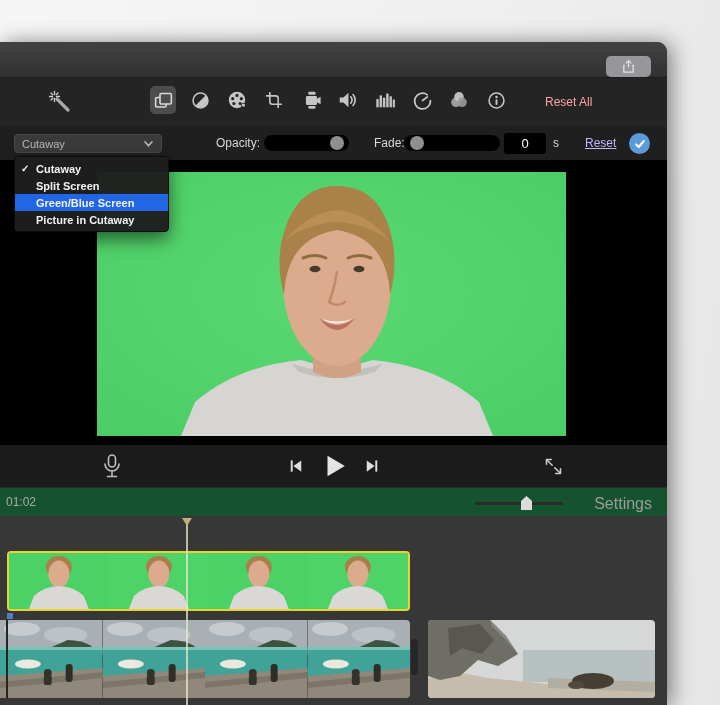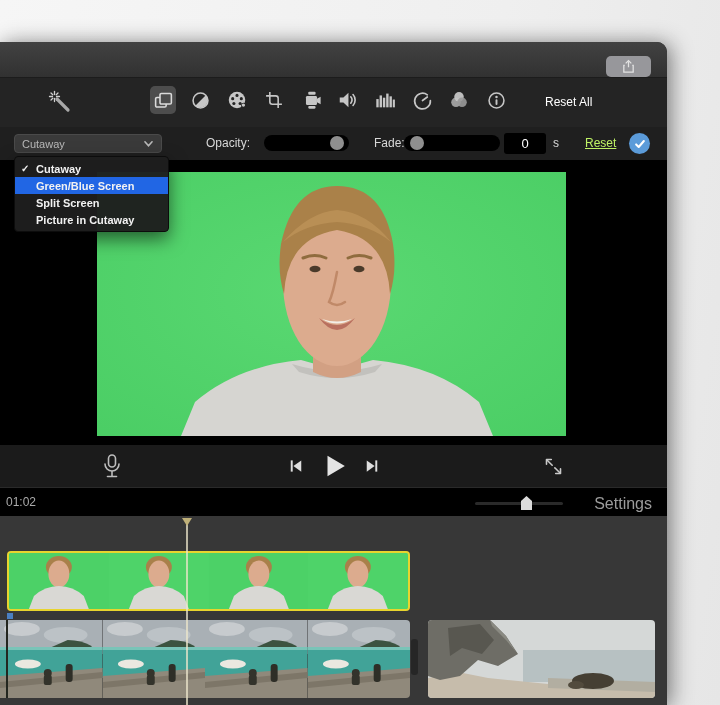--- a/index.html
+++ b/index.html
@@ -16,36 +16,36 @@
     background:linear-gradient(#424242,#313131); border-bottom:1px solid #1c1c1c; }
   .share-btn { position:absolute; right:16px; top:14px; width:45px; height:21px;
     background:#97979b; border-radius:5px; display:flex; align-items:center; justify-content:center; }
 
   
   .toolbar { position:absolute; left:0; top:36px; width:100%; height:49px; background:#242424; }
   .wand { position:absolute; left:47px; top:11px; }
   .icon-row { position:absolute; left:150px; top:8px; display:flex; gap:11px; align-items:center; }
   .tool-icon { width:26px; height:28px; display:flex; align-items:center; justify-content:center; border-radius:5px; }
   .tool-icon.selected { background:#4d4d4d; }
-  .reset-all { position:absolute; left:545px; top:17px; font-size:12px; color:#ffffff; }
+  .reset-all { position:absolute; left:545px; top:17px; font-size:12px; color:#fca5a5; }
 
   
   .controls { position:absolute; left:0; top:85px; width:100%; height:33px; background:#1f1f1f; }
   .dropdown { position:absolute; left:14px; top:7px; width:148px; height:19px;
     background:#3a3a3a; border:1px solid #4a4a4a; border-radius:4px;
     display:flex; align-items:center; justify-content:space-between; padding:0 7px;
     font-size:11px; color:#b9b9b9; }
   .ctl-label { position:absolute; top:9px; font-size:12px; color:#d8d8d8; }
-  .lab-opacity { left:206px; } .lab-fade { left:374px; }
+  .lab-opacity { left:216px; } .lab-fade { left:374px; }
   .slider { position:absolute; top:8px; height:16px; border-radius:8px; background:#000; }
   .op-slider { left:264px; width:85px; } .fade-slider { left:404px; width:96px; }
   .sl-thumb { position:absolute; top:1px; width:14px; height:14px; border-radius:50%; background:#8f8f8f; }
   .value-box { position:absolute; left:504px; top:6px; width:42px; height:21px; background:#000;
     border-radius:3px; color:#fff; font-size:13px; display:flex; align-items:center; justify-content:center; }
-  .s-unit { left:553px; } .reset-lab { left:585px; color:#bef264;text-decoration:underline; }
+  .s-unit { left:553px; } .reset-lab { left:585px; color:#c4b5fd;text-decoration:underline; }
   .check-circle { position:absolute; left:629px; top:6px; width:21px; height:21px; border-radius:50%;
     background:#5b9bd9; display:flex; align-items:center; justify-content:center; }
 
   
   .viewer { position:absolute; left:0; top:118px; width:100%; height:284px; background:#000; }
   .video { position:absolute; left:97px; top:12px; width:469px; height:264px; background:#4fd369; }
 
   
   .menu { position:absolute; left:14px; top:114px; width:155px; z-index:40;
     background:rgba(30,30,30,.97); border:1px solid #0c0c0c; border-radius:4px;
@@ -58,21 +58,21 @@
   
   .playback { position:absolute; left:0; top:402px; width:100%; height:43px;
     background:#1b1b1b; border-top:1px solid #000; }
   .mic { position:absolute; left:100px; top:8px; }
   .transport { position:absolute; left:0; top:0; width:100%; height:100%;
     display:flex; align-items:center; justify-content:center; gap:16px; }
   .fullscreen { position:absolute; left:543px; top:11px; }
 
   
   .tl-header { position:absolute; left:0; top:445px; width:100%; height:29px;
-    background:#000000; border-top:1px solid #2a2a2a;padding-left:32px; }
+    background:#14532d; border-top:1px solid #2a2a2a;padding-left:32px; }
   .timecode { position:absolute; left:6px; top:7px; font-size:12px; color:#ababab; }
   .zoom-slider { position:absolute; left:475px; top:14px; width:88px; height:3px;
     background:#2a2a2a; border-radius:2px; }
   .zoom-thumb { position:absolute; left:46px; top:-6px; width:11px; height:14px; background:#dcdcdc;
     clip-path:polygon(50% 0,100% 35%,100% 100%,0 100%,0 35%); }
   .settings { position:absolute; right:15px; top:7px; font-size:16px; color:#9c9c9c; }
 
   
   .timeline { position:absolute; left:0; top:474px; width:100%; height:189px; background:#373737; }
   .overlay-clip { position:absolute; left:7px; top:35px; width:403px; height:60px;
@@ -261,27 +261,27 @@
         <path d="M225 147 Q240 156 255 147 Q240 152 225 147 Z" fill="#f3efe8"></path>
       </svg>
     </div>
   </div>
 
   <div class="menu">
     <div class="menu-item">
       <span class="menu-check">✓</span>
       <span>Cutaway</span>
     </div>
+    <div class="menu-item">
+      <span class="menu-check"></span>
+      <span>Split Screen</span>
+    </div>
     <div class="menu-item highlighted">
       <span class="menu-check"></span>
       <span>Green/Blue Screen</span>
-    </div>
-    <div class="menu-item">
-      <span class="menu-check"></span>
-      <span>Split Screen</span>
     </div>
     <div class="menu-item">
       <span class="menu-check"></span>
       <span>Picture in Cutaway</span>
     </div>
   </div>
 
   <div class="playback">
     <svg class="mic" width="24" height="28" viewBox="0 0 24 28">
       <rect x="8.5" y="2" width="7" height="12" rx="3.5" fill="none" stroke="#bdbdbd" stroke-width="1.6"></rect>

